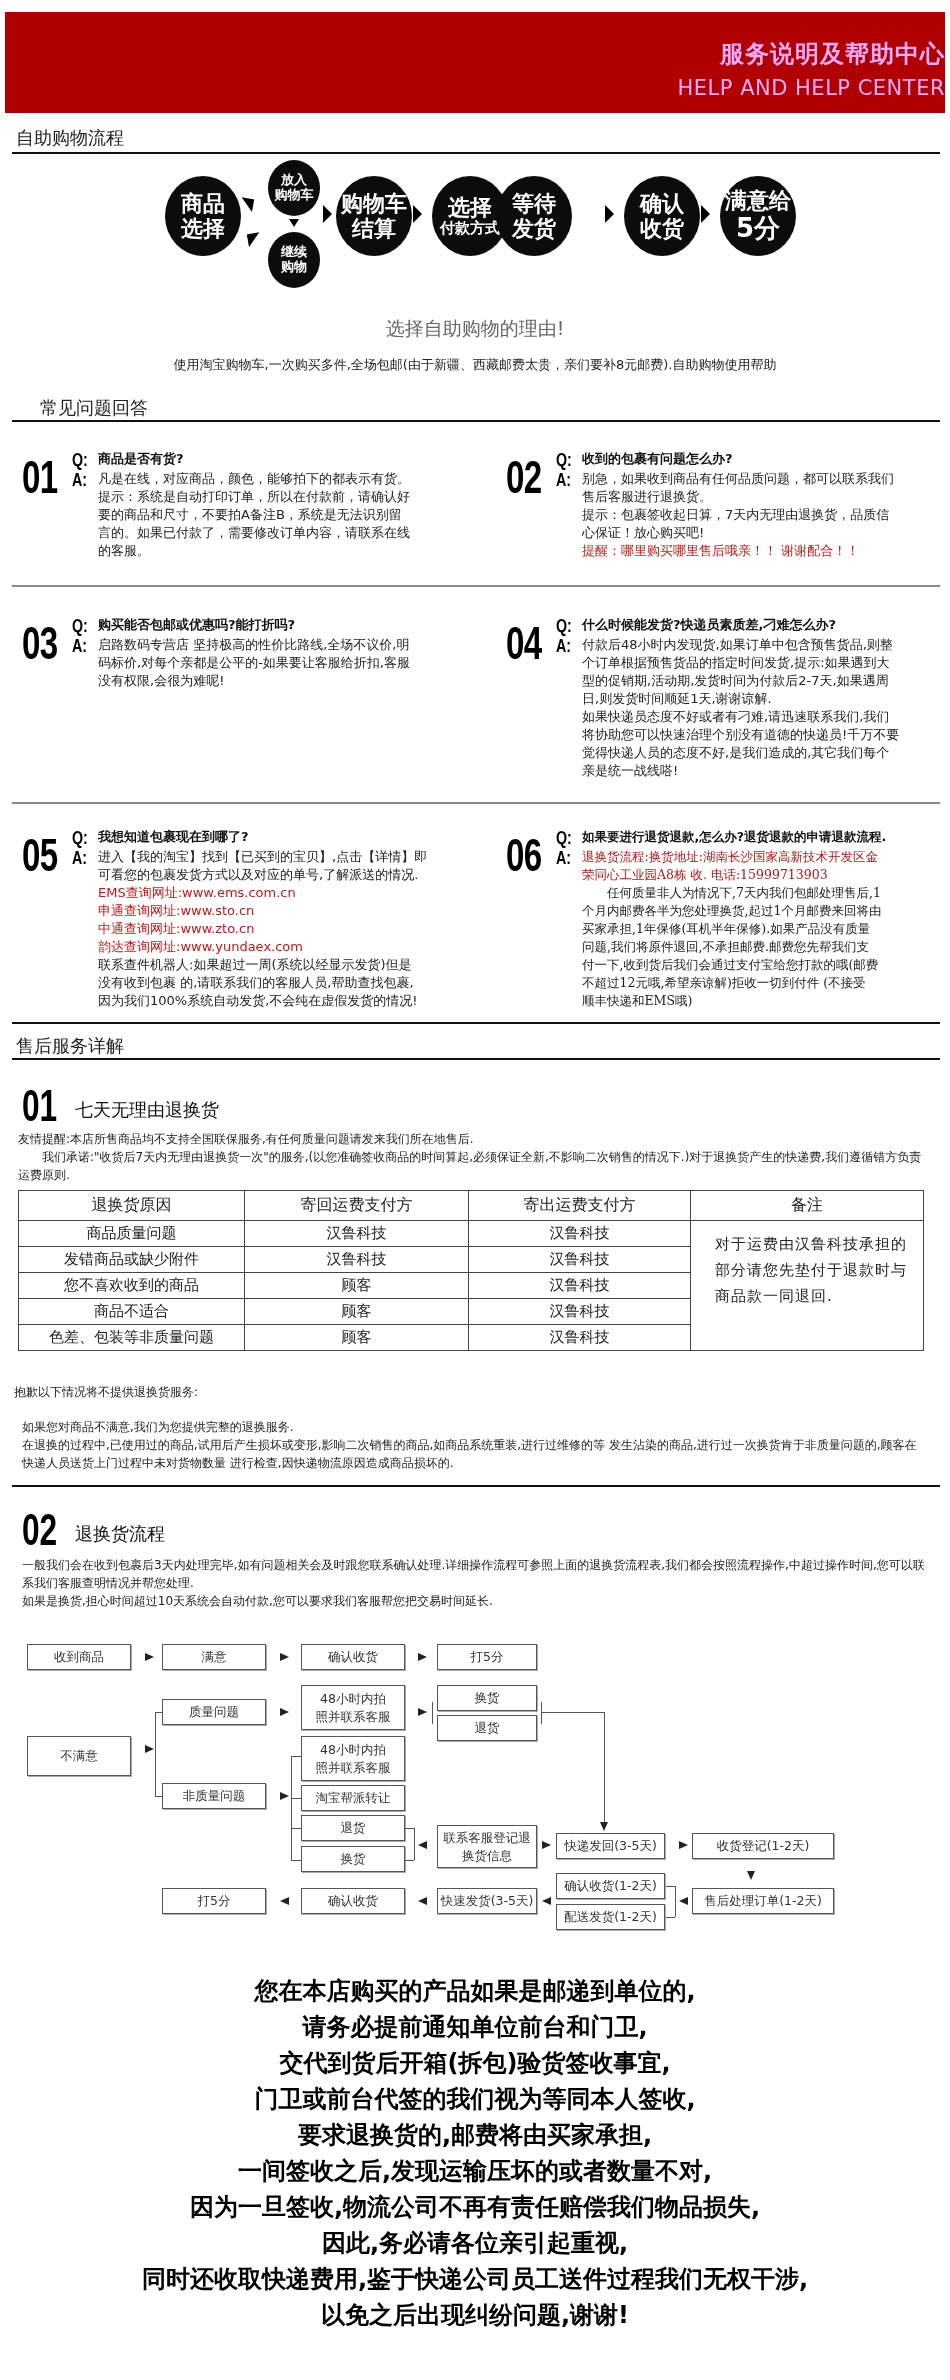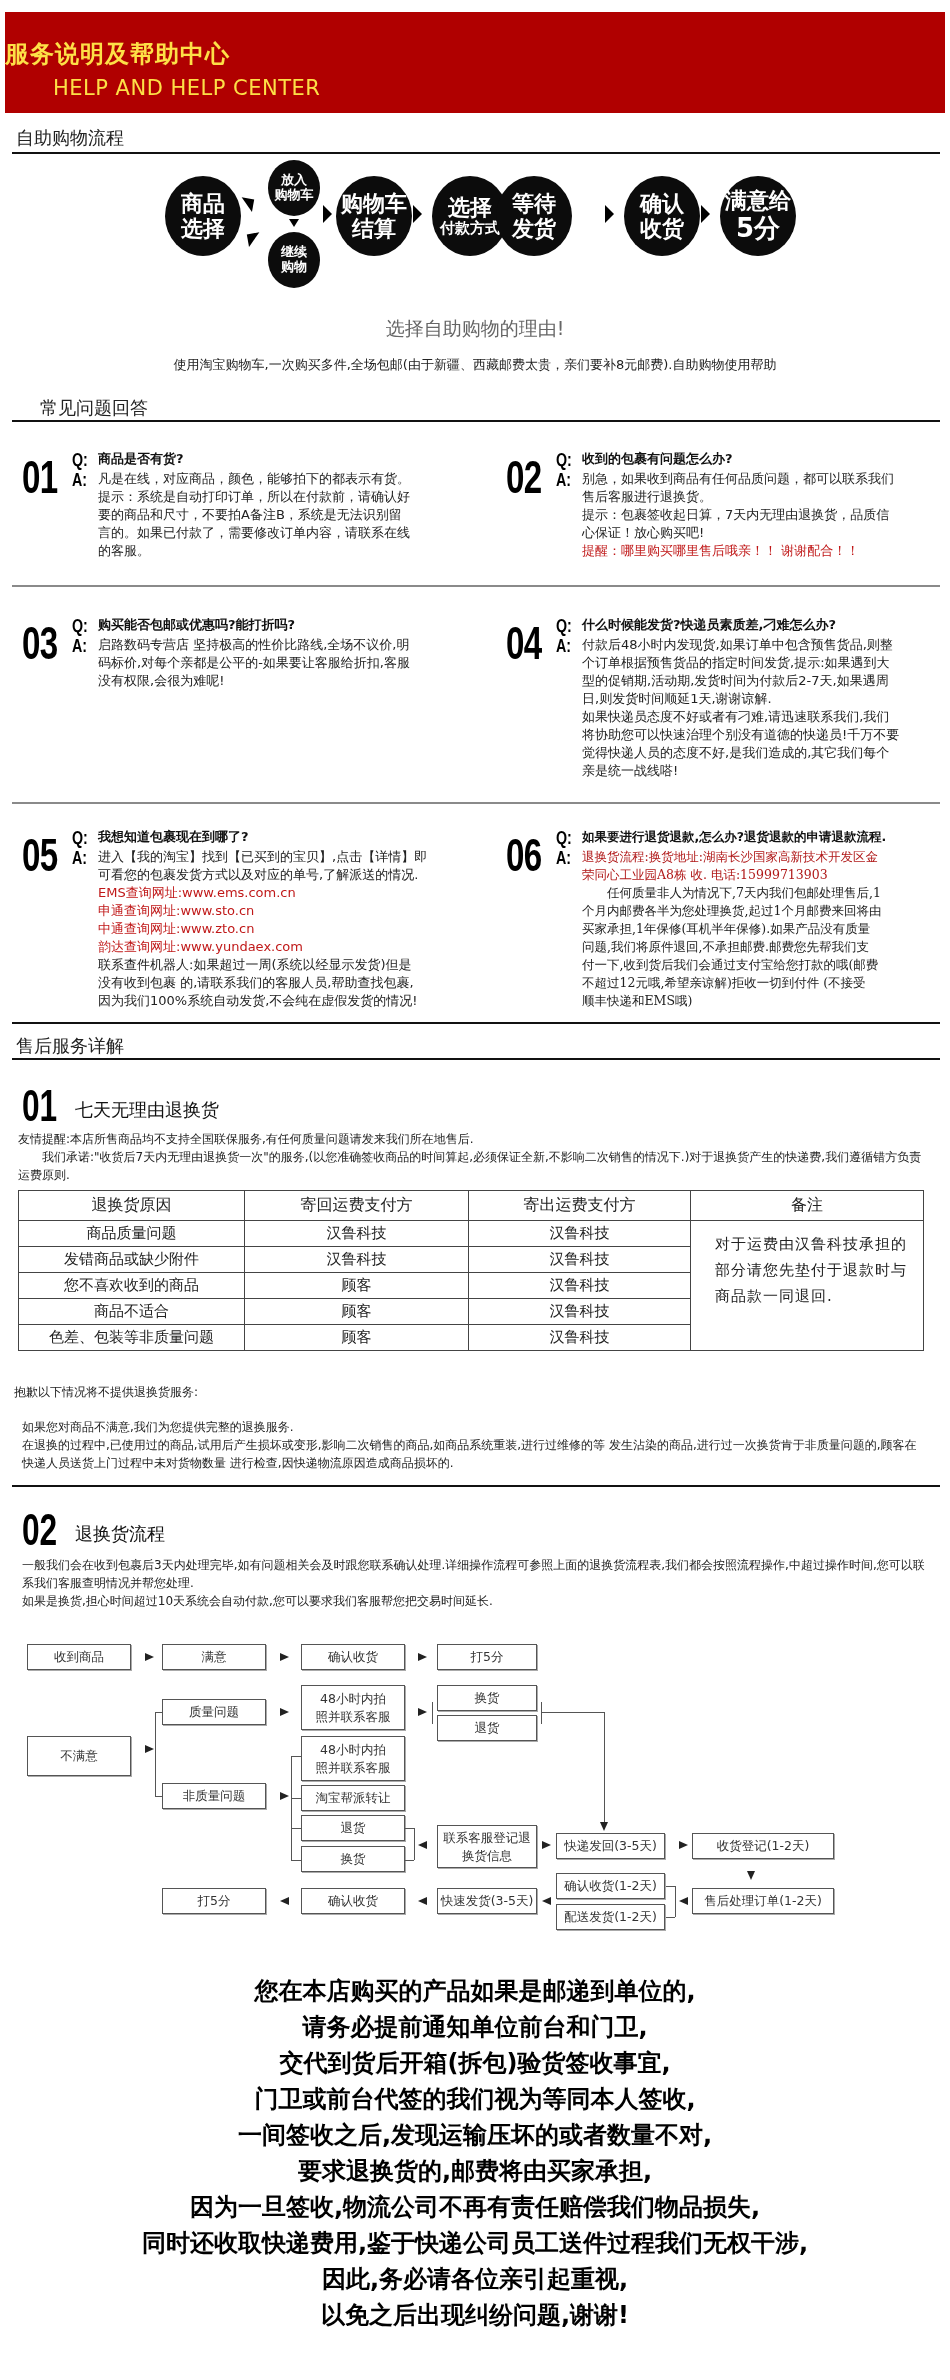--- a/index.html
+++ b/index.html
@@ -1,21 +1,21 @@
 <!DOCTYPE html>
 <html><head>
   <meta charset="utf-8">
   <style>
     * { box-sizing: border-box; margin: 0; padding: 0; }
     html, body { width: 950px; background: #fff; }
     body { font-family: "DejaVu Sans", "Liberation Sans", sans-serif; color: #222; position: relative; height: 2380px; overflow: hidden; }
     .abs { position: absolute; }
 
     
-    .banner { left: 5px; top: 12px; width: 940px; height: 101px; background: #b00000; color: #fde047; text-align: left; }
+    .banner { left: 5px; top: 12px; width: 940px; height: 101px; background: #b00000; color: #f0abfc; text-align: right; }
     .banner .t1 { font-size: 24px; font-weight: bold; padding-top: 26px; letter-spacing: 1px; }
     .banner .t2 { font-size: 21px; margin-top: 6px; letter-spacing: 0.5px; padding-left: 48px; }
 
     .sec-title { font-size: 18px; color: #222; left: 16px; }
     .sec-rule { left: 12px; width: 928px; height: 2px; background: #111; }
     .sub-rule { height: 2px; background: #8a8a8a; }
 
     
     .circle { background: #0c0c0c; border-radius: 50%; color: #fff; display: flex; flex-direction: column; align-items: center; justify-content: center; text-align: center; font-weight: bold; line-height: 1.15; }
     .c-big { width: 76px; height: 80px; font-size: 22px; }
@@ -340,19 +340,19 @@
   <div class="abs pbox" style="left:301px; top:1888px; width:104px; height:26px;">确认收货</div>
   <div class="abs pa-l" style="left:280px; top:1897px;"></div>
   <div class="abs pbox" style="left:162px; top:1888px; width:104px; height:26px;">打5分</div>
 </div>
 
 <div class="abs notice" style="top:1973px;">
   <div>您在本店购买的产品如果是邮递到单位的,</div>
   <div>请务必提前通知单位前台和门卫,</div>
   <div>交代到货后开箱(拆包)验货签收事宜,</div>
   <div>门卫或前台代签的我们视为等同本人签收,</div>
+  <div>要求退换货的,邮费将由买家承担,</div>
   <div>一间签收之后,发现运输压坏的或者数量不对,</div>
-  <div>要求退换货的,邮费将由买家承担,</div>
   <div>因为一旦签收,物流公司不再有责任赔偿我们物品损失,</div>
+  <div>因此,务必请各位亲引起重视,</div>
   <div>同时还收取快递费用,鉴于快递公司员工送件过程我们无权干涉,</div>
-  <div>因此,务必请各位亲引起重视,</div>
   <div>以免之后出现纠纷问题,谢谢!</div>
 </div>
 
 </body></html>

